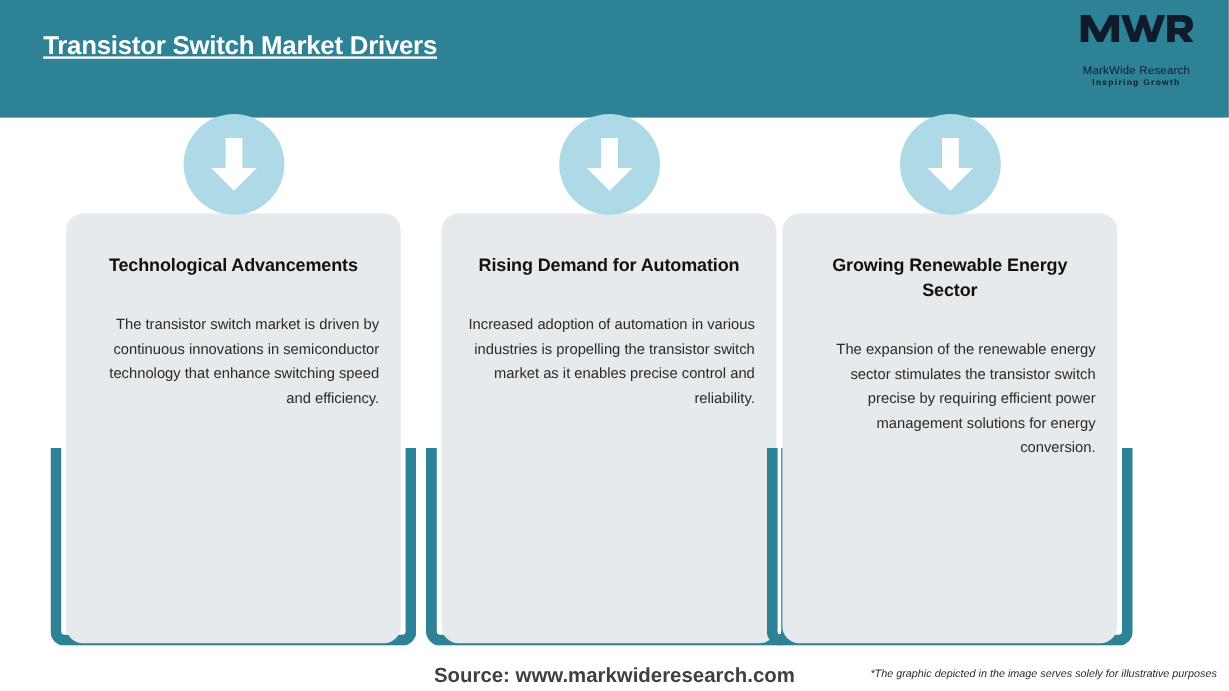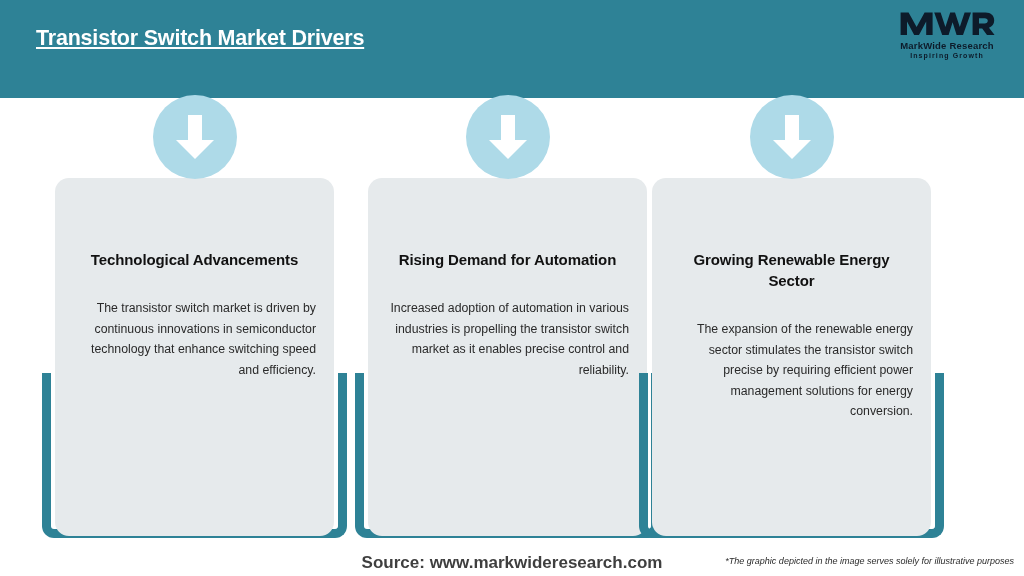--- a/index.html
+++ b/index.html
@@ -47,25 +47,25 @@
   }
   .logo-mark {
     display: block;
     margin: 0 auto;
     width: 96px;
     height: 30px;
   }
   .logo-name {
     display: block;
     font-size: 9.5px;
-    font-weight: bold;
+    font-weight: normal;
     color: #0d1b2a;
     letter-spacing: 0.2px;
     line-height: 11px;
-    margin-top: 2px;
+    margin-top: 16px;
   }
   .logo-tagline {
     display: block;
     font-size: 7px;
     font-weight: bold;
     color: #0d1b2a;
     letter-spacing: 1.1px;
     line-height: 9px;
   }
 
@@ -123,21 +123,21 @@
     border-radius: 50%;
     background: #aedae8;
     display: flex;
     align-items: center;
     justify-content: center;
   }
   .icon-circle svg { display: block; }
 
   .card-title {
     margin: 0;
-    padding-top: 71px;
+    padding-top: 33px;
     font-size: 15px;
     font-weight: bold;
     color: #111111;
     text-align: center;
     line-height: 21px;
     letter-spacing: -0.1px;
   }
 
   .card-body {
     margin: 0;

